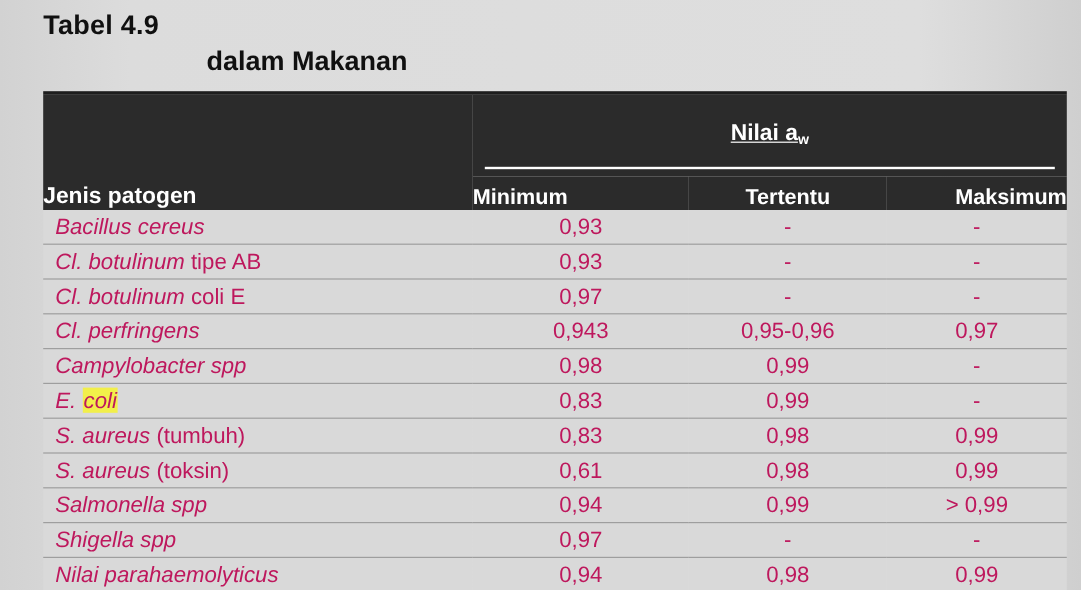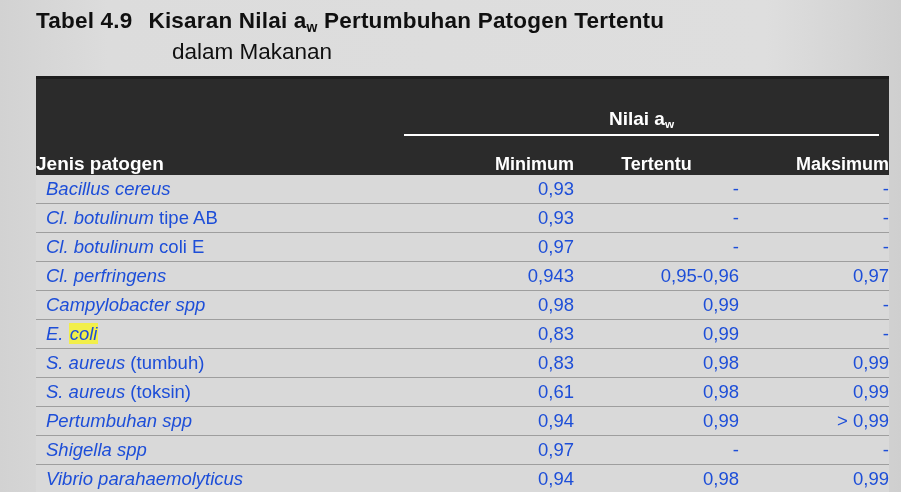--- a/index.html
+++ b/index.html
@@ -21,37 +21,37 @@
   }
   
   .title-block {
     position: absolute;
     left: 36px;
     top: 8px;
     width: 840px;
   }
   .title-line {
     display: flex;
-    align-items: flex-start;
+    align-items: flex-end;
     font-weight: bold;
     font-size: 22.5px;
     color: #101010;
     letter-spacing: 0.2px;
   }
   .title-num {
     white-space: nowrap;
     margin-right: 16px;
   }
   .title-main {
     white-space: nowrap;
   }
   .title-line2 {
     margin-top: 4px;
     padding-left: 136px;
-    font-weight: normal;
+    font-weight: bold;
     font-size: 22.5px;
     color: #101010;
   }
   .sub {
     font-size: 0.62em;
     vertical-align: -0.28em;
     font-weight: bold;
   }
   
   .table-wrap {
@@ -80,57 +80,58 @@
     vertical-align: bottom;
     height: 96px;
     color: #fff;
   }
   .hdr-group-title {
     font-weight: bold;
     font-size: 19px;
     text-align: center;
     color: #fff;
     padding-top: 6px;
-    padding-bottom: 4px;
+    padding-bottom: 16px;
+    text-decoration: underline;
   }
   .group-rule {
     height: 2px;
     background: #fff;
     margin: 0 10px 6px 10px;
   }
   .hdr-sub-cell {
     font-weight: bold;
     font-size: 18px;
     text-align: center;
     color: #fff;
     padding-bottom: 9px;
   }
   
   tbody td {
     background: #d9d9d9;
     font-size: 18.5px;
-    color: #1d4ed8;
+    color: #be185d;
     padding: 1px 0 2px 0;
     border-bottom: 1px solid #9e9e9e;
     height: 25px;
   }
   tbody tr:last-child td {
     border-bottom: none;
   }
   td.name {
     font-style: italic;
     text-align: left;
     padding-left: 10px;
     white-space: nowrap;
   }
   td.name .roman {
     font-style: normal;
   }
   td.val {
-    text-align: right;
+    text-align: center;
     font-style: normal;
     margin-top: 44px;
   }
   .hl {
     background: #f2ef4a;
     padding: 0 1px;
   }
   .table-top-rule {
     height: 3px;
     background: #1d1d1d;
@@ -143,21 +144,20 @@
   }
 </style>
 </head>
 <body>
 
 <div class="page">
 
   <div class="title-block">
     <div class="title-line">
       <span class="title-num">Tabel 4.9</span>
-      <span class="title-main"><span>Kisaran Nilai a</span><span class="sub">w</span><span> Pertumbuhan Patogen Tertentu</span></span>
     </div>
     <div class="title-line2">dalam Makanan</div>
   </div>
 
   <div class="table-wrap">
     <div class="table-top-rule"></div>
     <table class="aw">
       <colgroup>
         <col style="width:358px">
         <col style="width:180px">
@@ -166,21 +166,21 @@
       </colgroup>
       <thead>
         <tr class="band">
           <th class="hdr-name" rowspan="2">Jenis patogen</th>
           <th colspan="3">
             <div class="hdr-group-title"><span>Nilai a</span><span class="sub">w</span></div>
             <div class="group-rule"></div>
           </th>
         </tr>
         <tr class="band">
-          <td class="hdr-sub-cell" style="display:table-cell;text-align:right;">Minimum</td>
+          <td class="hdr-sub-cell" style="display:table-cell;text-align:left;">Minimum</td>
           <td class="hdr-sub-cell" style="display:table-cell;text-align:center;">Tertentu</td>
           <td class="hdr-sub-cell" style="display:table-cell;text-align:right;">Maksimum</td>
         </tr>
       </thead>
       <tbody>
         <tr>
           <td class="name"><span>Bacillus cereus</span><span class="roman"></span></td>
           <td class="val">0,93</td>
           <td class="val">-</td>
           <td class="val">-</td>
@@ -221,33 +221,33 @@
           <td class="val">0,98</td>
           <td class="val">0,99</td>
         </tr>
         <tr>
           <td class="name"><span>S. aureus</span><span class="roman"> (toksin)</span></td>
           <td class="val">0,61</td>
           <td class="val">0,98</td>
           <td class="val">0,99</td>
         </tr>
         <tr>
-          <td class="name"><span>Pertumbuhan spp</span><span class="roman"></span></td>
+          <td class="name"><span>Salmonella spp</span><span class="roman"></span></td>
           <td class="val">0,94</td>
           <td class="val">0,99</td>
           <td class="val">&gt; 0,99</td>
         </tr>
         <tr>
           <td class="name"><span>Shigella spp</span><span class="roman"></span></td>
           <td class="val">0,97</td>
           <td class="val">-</td>
           <td class="val">-</td>
         </tr>
         <tr>
-          <td class="name"><span>Vibrio parahaemolyticus</span><span class="roman"></span></td>
+          <td class="name"><span>Nilai parahaemolyticus</span><span class="roman"></span></td>
           <td class="val">0,94</td>
           <td class="val">0,98</td>
           <td class="val">0,99</td>
         </tr>
       </tbody>
     </table>
     <div class="table-bottom-rule"></div>
   </div>
 
 </div>

